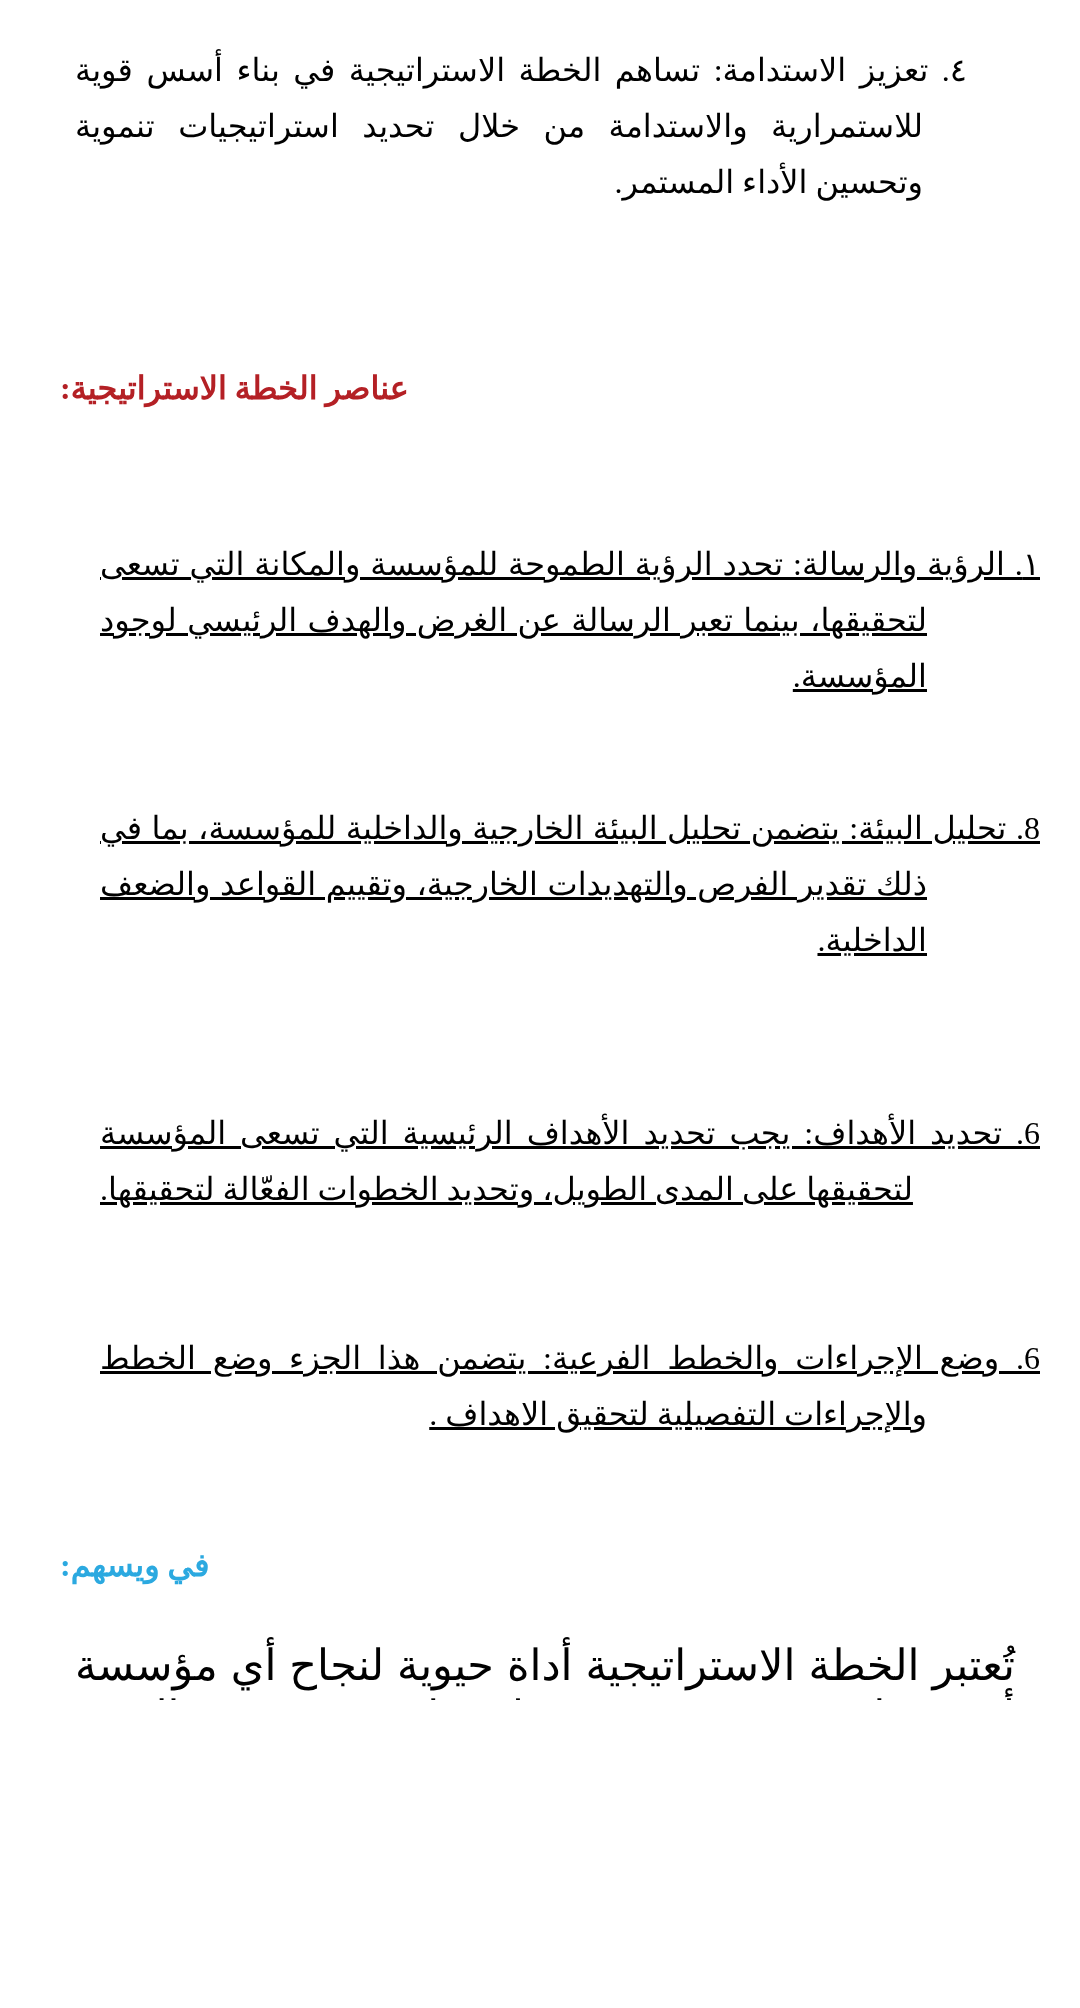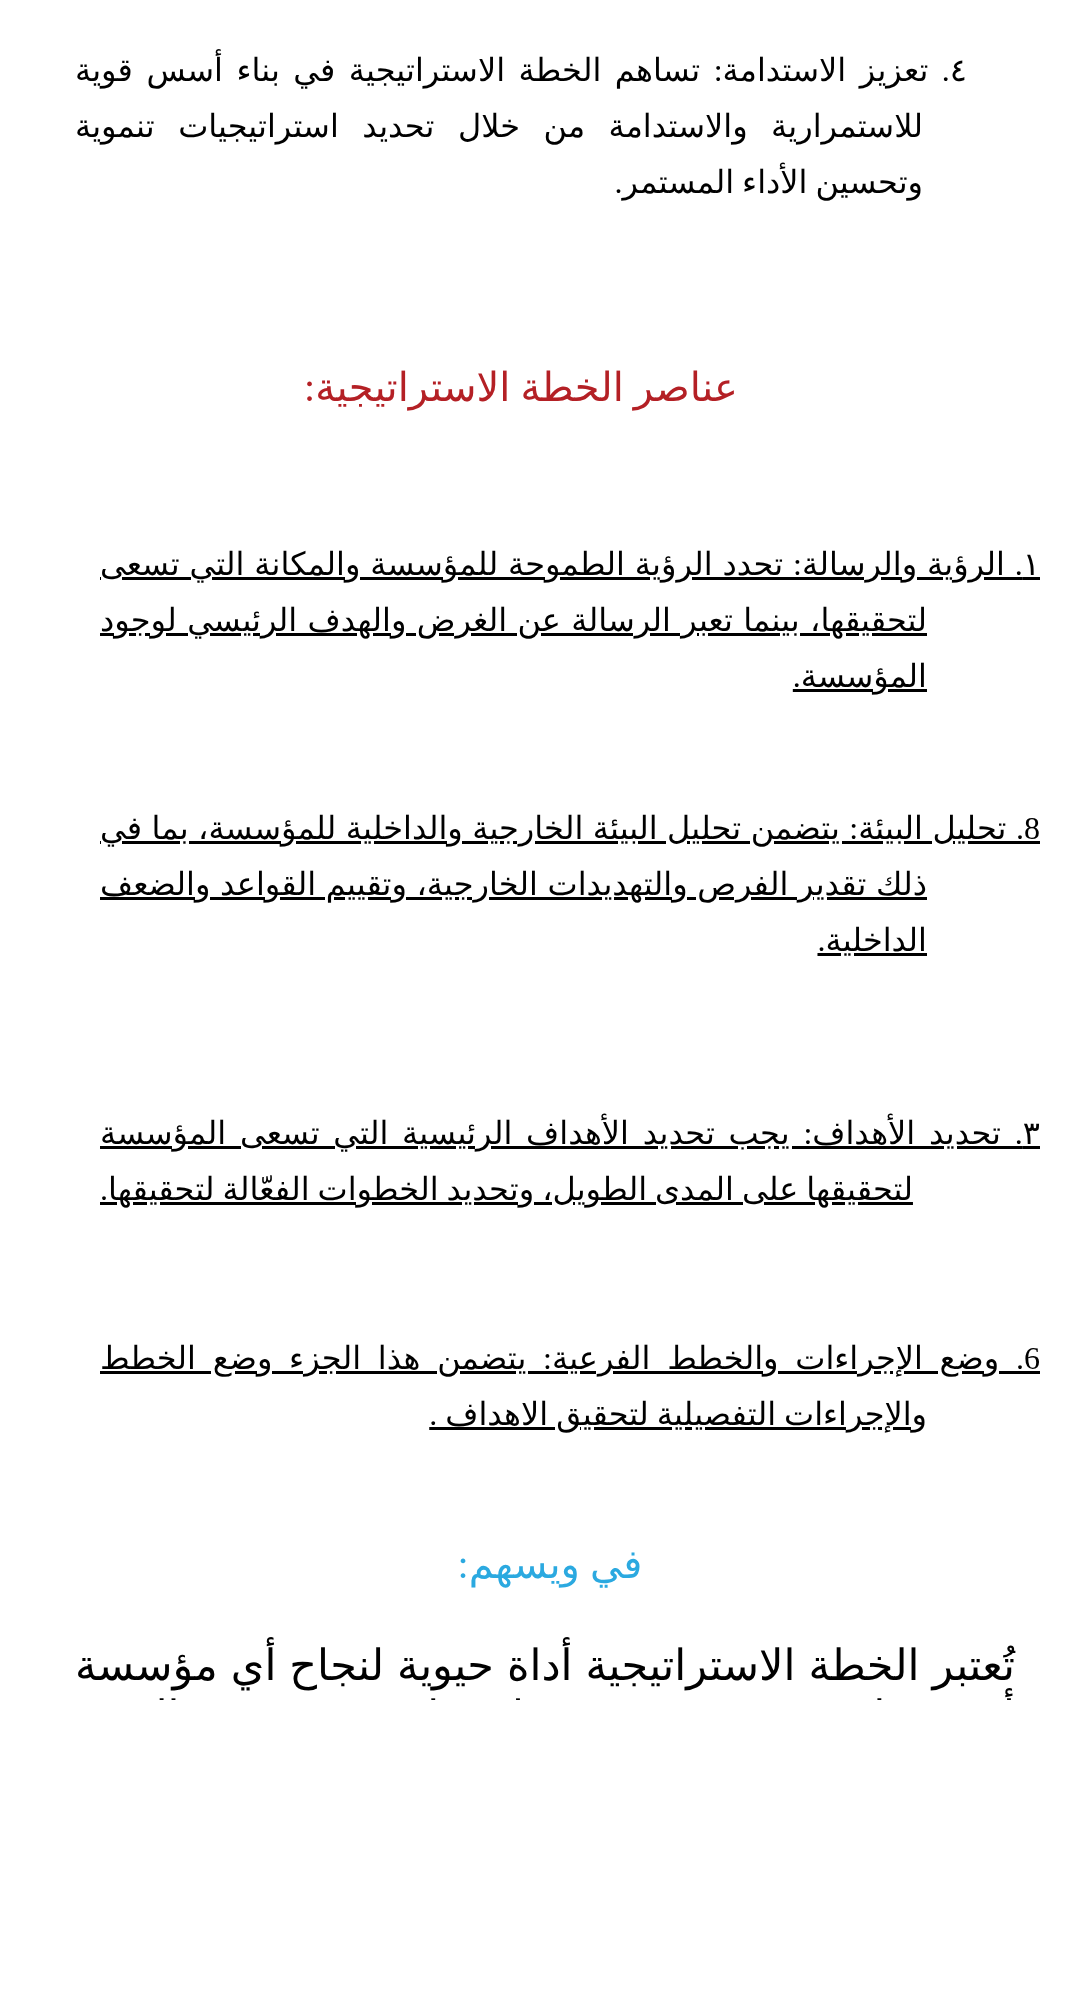--- a/index.html
+++ b/index.html
@@ -35,24 +35,24 @@
     margin-left:40px;
     padding-right:113px;
     text-indent:-113px;
     text-decoration:underline;
   }
   .li-1{margin-top:120px;}
   .li-2{margin-top:96px;}
   .li-3{margin-top:137px; text-align-last:left;}
   .li-4{margin-top:113px;}
   .heading{
-    font-size:40px;
+    font-size:32px;
     line-height:56px;
-    font-weight:normal;
-    text-align:center;
+    font-weight:bold;
+    text-align:left;
     margin:0;
   }
   .heading-red{
     color:#b42025;
     margin-top:150px;
     margin-right:58px;
   }
   .heading-blue{
     color:#2ba9e0;
     margin-top:95px;
@@ -100,21 +100,21 @@
 <div class="page">
 
   <p class="body-text intro-item">٤. تعزيز الاستدامة: تساهم الخطة الاستراتيجية في بناء أسس قوية للاستمرارية والاستدامة من خلال تحديد استراتيجيات تنموية وتحسين الأداء المستمر.</p>
 
   <h2 class="heading heading-red">عناصر الخطة الاستراتيجية:</h2>
 
   <p class="body-text list-item li-1">١. الرؤية والرسالة: تحدد الرؤية الطموحة للمؤسسة والمكانة التي تسعى لتحقيقها، بينما تعبر الرسالة عن الغرض والهدف الرئيسي لوجود المؤسسة.</p>
 
   <p class="body-text list-item li-2">8. تحليل البيئة: يتضمن تحليل البيئة الخارجية والداخلية للمؤسسة، بما في ذلك تقدير الفرص والتهديدات الخارجية، وتقييم القواعد والضعف الداخلية.</p>
 
-  <p class="body-text list-item li-3">٣. تحديد الأهداف: يجب تحديد الأهداف الرئيسية التي تسعى المؤسسة لتحقيقها على المدى الطويل، وتحديد الخطوات الفعّالة لتحقيقها.</p>
+  <p class="body-text list-item li-3">6. تحديد الأهداف: يجب تحديد الأهداف الرئيسية التي تسعى المؤسسة لتحقيقها على المدى الطويل، وتحديد الخطوات الفعّالة لتحقيقها.</p>
 
   <p class="body-text list-item li-4">6. وضع الإجراءات والخطط الفرعية: يتضمن هذا الجزء وضع الخطط والإجراءات التفصيلية لتحقيق الاهداف .</p>
 
   <h2 class="heading heading-blue">في ويسهم:</h2>
 
   <p class="conclusion-body">تُعتبر الخطة الاستراتيجية أداة حيوية لنجاح أي مؤسسة أو منظمة. فهي توجيه استراتيجي يحدد الرؤية والأهداف، ويوفر الإطار اللازم لتحقيقها بشكل فعّال ومنهجي. بفضل الخطة الاستراتيجية، يمكن للمؤسسات توجيه جهودها وتوحيد العمل نحو أهداف مشتركة، مما يزيد من كفاءتها وفعاليتها ويسهم في استمراريتها وتطورها المستمر. لذا، يجب على كل منظمة أن تُعنى بإعداد وتنفيذ خطة استراتيجية قوية ومتكاملة، لتحقيق النجاح والتميز في مجالها.</p>
 
   <div class="watermark">
     <span class="wm-title">عناصر</span>
     <span class="wm-domain">mostaql.com</span>

